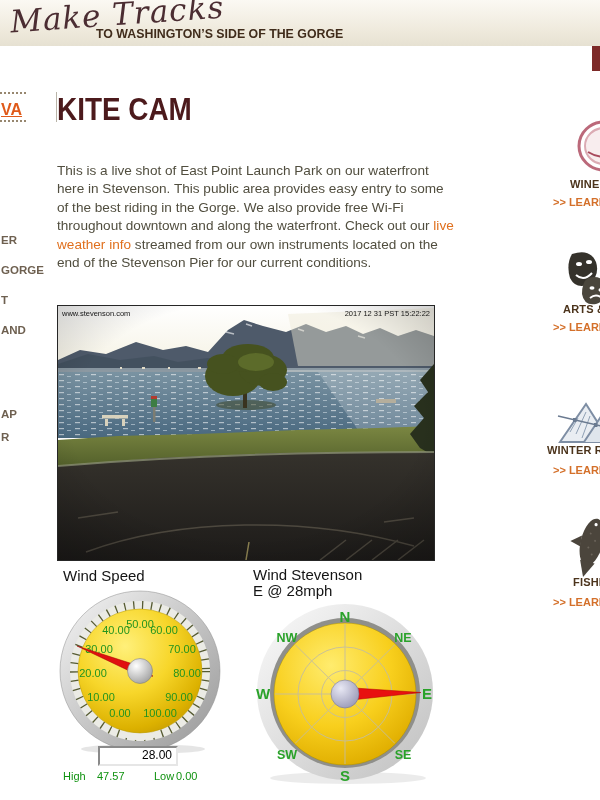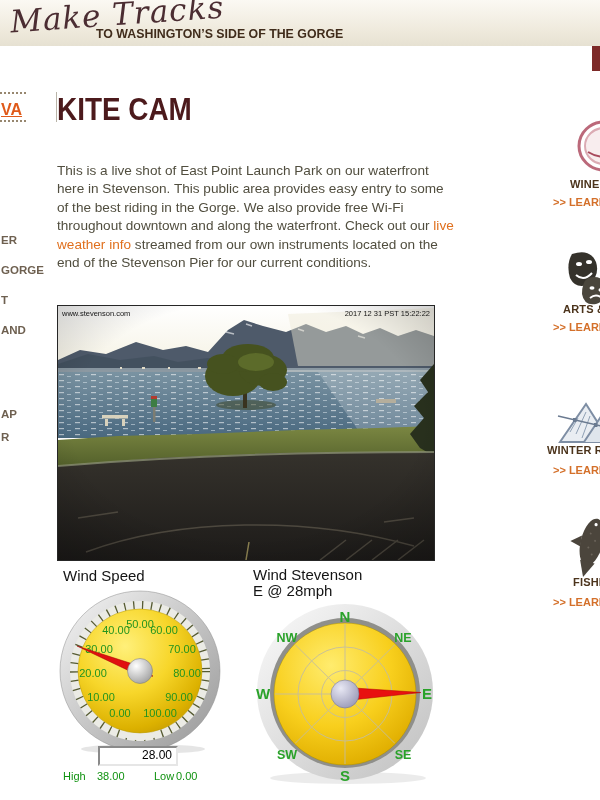--- a/index.html
+++ b/index.html
@@ -209,21 +209,21 @@
       <text x="127" y="67">70.00</text>
       <text x="132" y="91">80.00</text>
       <text x="124" y="115">90.00</text>
       <text x="105" y="131">100.00</text>
     </g>
     <polygon points="22,60 86.7,80.8 98,90.2 83.3,89.2" fill="#e01010" stroke="#a00000" stroke-width=".5"></polygon>
     <circle cx="85" cy="85" r="12.5" fill="url(#hub)" stroke="#777" stroke-width=".5"></circle>
   </svg>
   <div class="ws-box">28.00</div>
   <div class="hl" style="left:63px">High</div>
-  <div class="hl" style="left:97px">38.00</div>
+  <div class="hl" style="left:97px">47.57</div>
   <div class="hl" style="left:154px">Low</div>
   <div class="hl" style="left:176px">0.00</div>
 
   <div class="gauge-label" style="left:253px;top:566px">Wind Stevenson</div>
   <div class="gauge-label" style="left:253px;top:582px">E @ 28mph</div>
   <svg style="position:absolute;left:250px;top:597px" width="190" height="190" viewBox="0 0 190 190">
     <defs>
       <linearGradient id="metal2" x1="0" y1="0" x2="1" y2="1">
         <stop offset="0" stop-color="#fbfbfb"></stop>
           <stop offset="1" stop-color="#bfbfbf"></stop>

